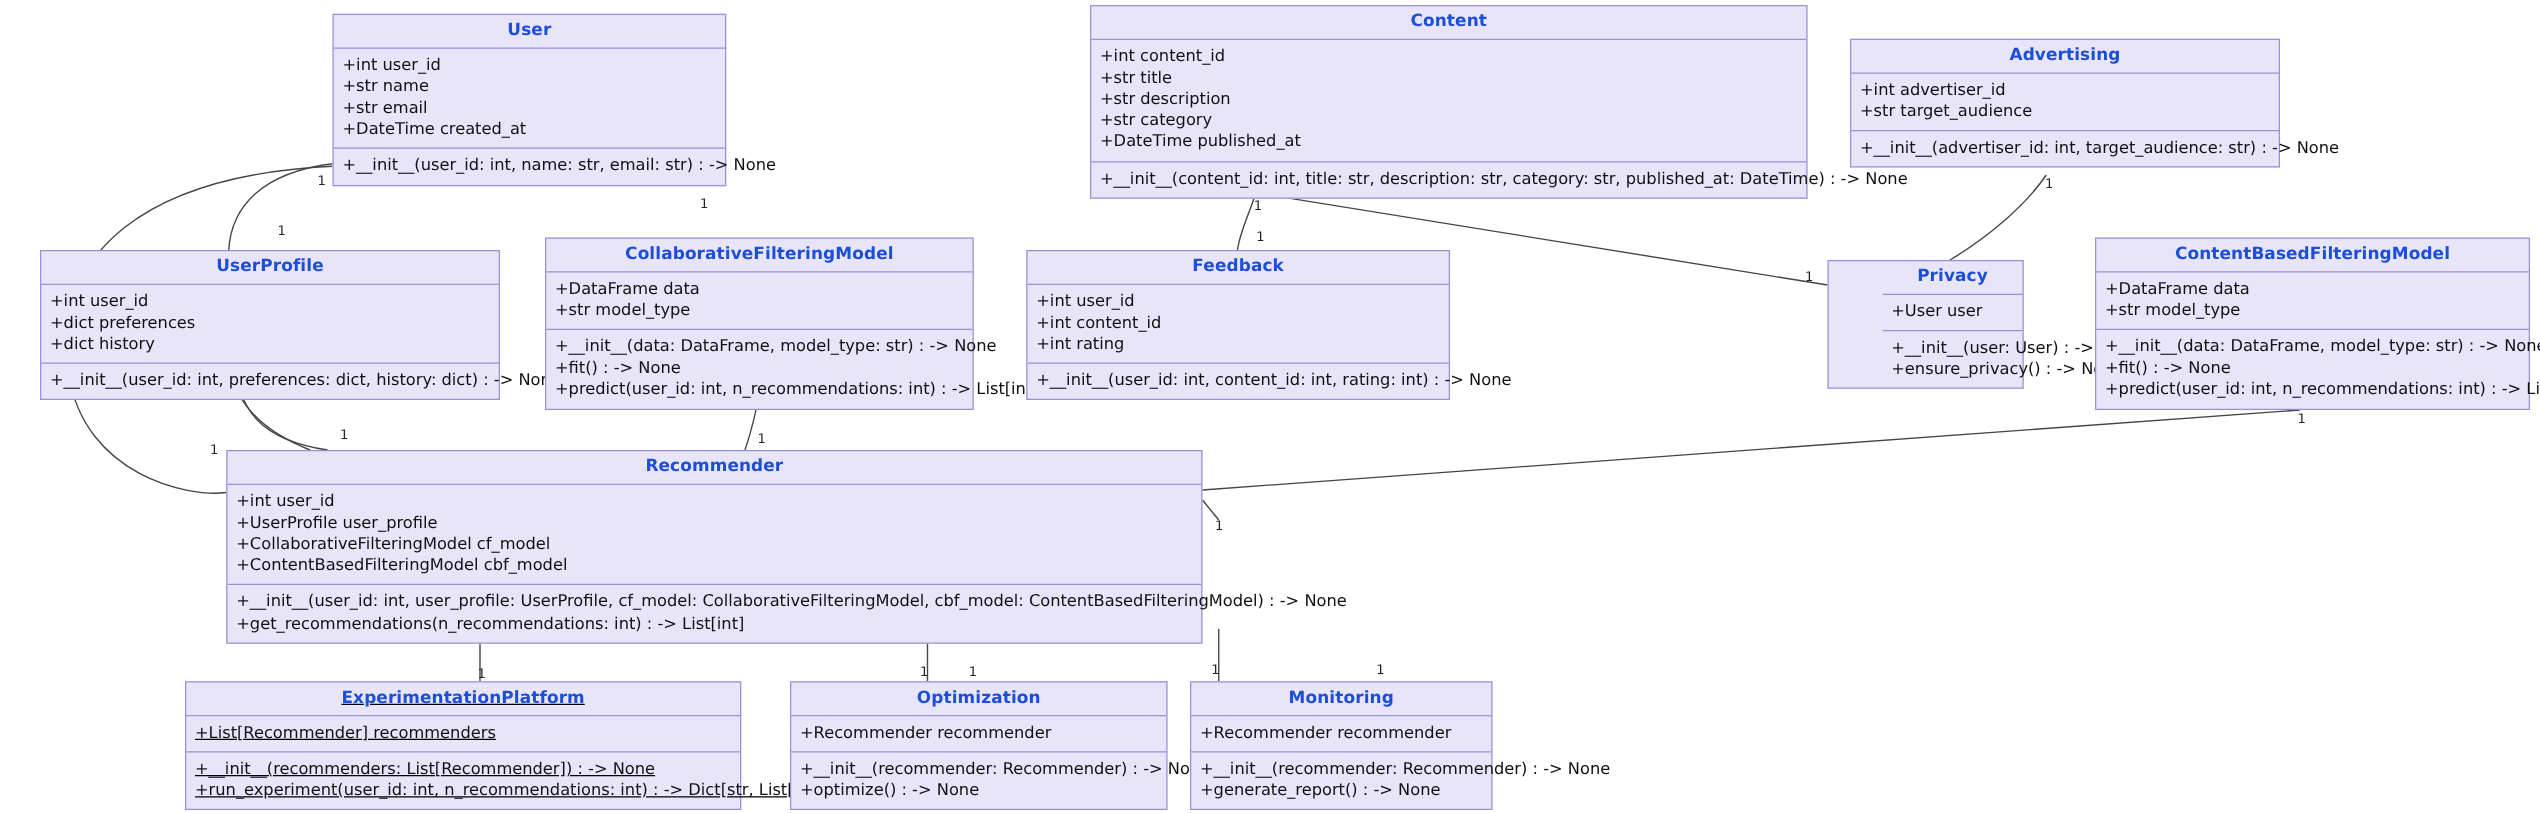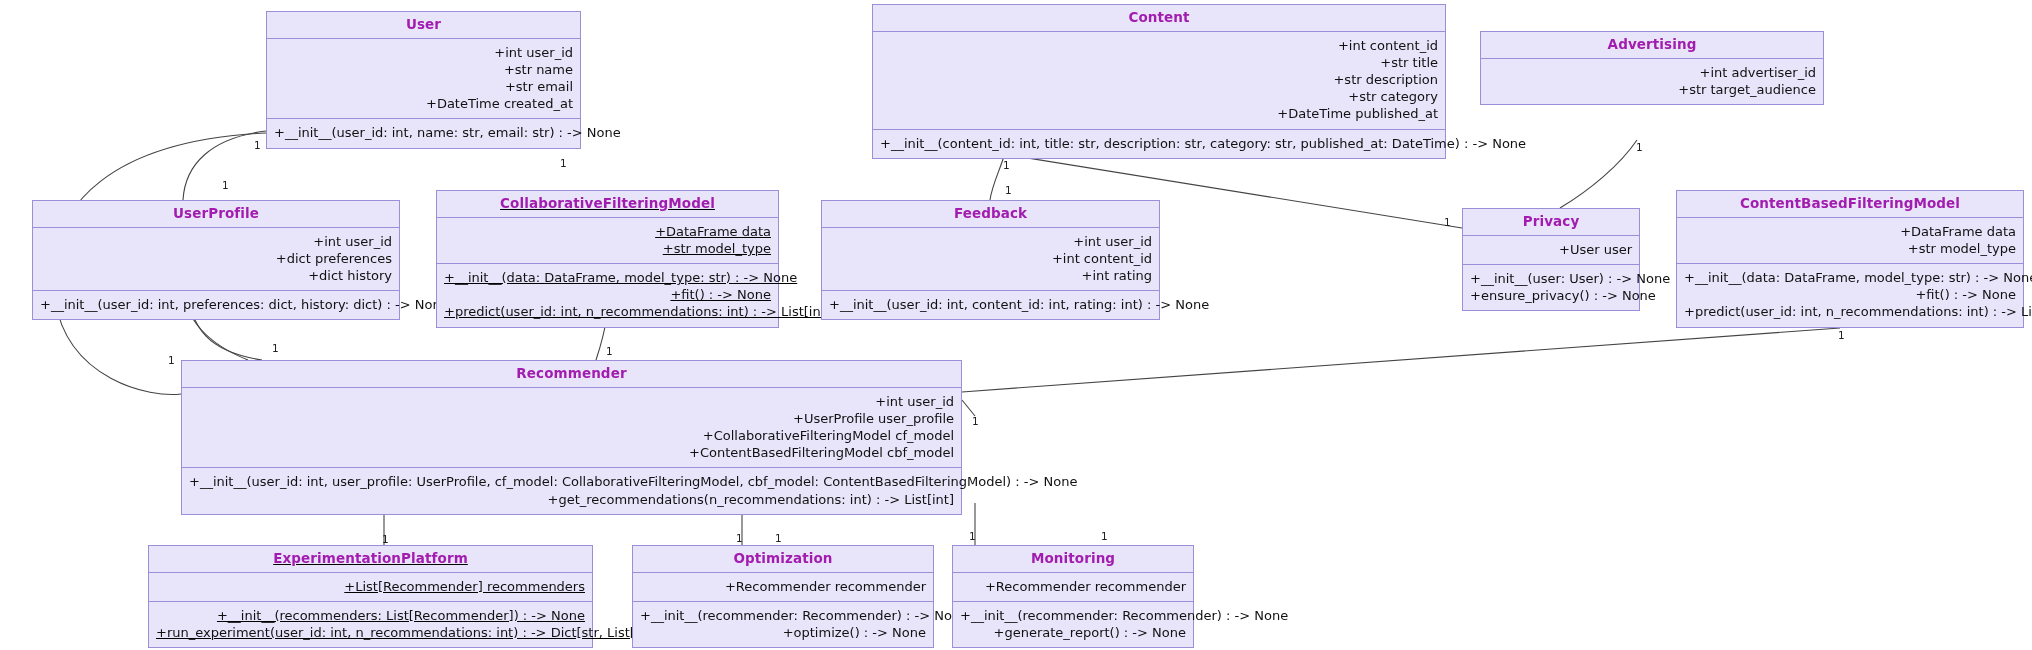--- a/index.html
+++ b/index.html
@@ -24,30 +24,29 @@
     position:absolute;
     box-sizing:border-box;
     background:#e8e5fb;
     border:1px solid #9a8fd8;
     z-index:5;
   }
   .uml-title{
     text-align:center;
     font-weight:bold;
     font-size:13.5px;
-    color:#a21caf;
+    color:#1d4ed8;
     padding:5px 6px 6px 6px;
     border-bottom:1px solid #9a8fd8;
     line-height:1.1;
     letter-spacing:0.1px;
   }
   .uml-section{
     padding:5px 7px 6px 7px;
     border-bottom:1px solid #9a8fd8;
-    text-align:right;
   }
   .uml-section:last-child{border-bottom:none;}
   .uml-row{
     font-size:13px;
     color:#111111;
     line-height:1.32;
     white-space:pre;
   }
   .mult{
     position:absolute;
@@ -117,33 +116,36 @@
       <div class="uml-section">
         <div class="uml-row">+__init__(content_id: int, title: str, description: str, category: str, published_at: DateTime) : -&gt; None</div>
       </div>
     </div>
     <div class="uml-class" style="left: 1480px; top: 31px; width: 344px;">
       <div class="uml-title">Advertising</div>
       <div class="uml-section">
         <div class="uml-row">+int advertiser_id</div>
         <div class="uml-row">+str target_audience</div>
       </div>
+      <div class="uml-section">
+        <div class="uml-row">+__init__(advertiser_id: int, target_audience: str) : -&gt; None</div>
+      </div>
     </div>
     <div class="uml-class" style="left: 32px; top: 200px; width: 368px;">
       <div class="uml-title">UserProfile</div>
       <div class="uml-section">
         <div class="uml-row">+int user_id</div>
         <div class="uml-row">+dict preferences</div>
         <div class="uml-row">+dict history</div>
       </div>
       <div class="uml-section">
         <div class="uml-row">+__init__(user_id: int, preferences: dict, history: dict) : -&gt; None</div>
       </div>
     </div>
-    <div class="uml-class" style="left: 436px; top: 190px; width: 343px; text-decoration: underline;">
+    <div class="uml-class" style="left: 436px; top: 190px; width: 343px;">
       <div class="uml-title">CollaborativeFilteringModel</div>
       <div class="uml-section">
         <div class="uml-row">+DataFrame data</div>
         <div class="uml-row">+str model_type</div>
       </div>
       <div class="uml-section">
         <div class="uml-row">+__init__(data: DataFrame, model_type: str) : -&gt; None</div>
         <div class="uml-row">+fit() : -&gt; None</div>
         <div class="uml-row">+predict(user_id: int, n_recommendations: int) : -&gt; List[int]</div>
       </div>
@@ -152,21 +154,21 @@
       <div class="uml-title">Feedback</div>
       <div class="uml-section">
         <div class="uml-row">+int user_id</div>
         <div class="uml-row">+int content_id</div>
         <div class="uml-row">+int rating</div>
       </div>
       <div class="uml-section">
         <div class="uml-row">+__init__(user_id: int, content_id: int, rating: int) : -&gt; None</div>
       </div>
     </div>
-    <div class="uml-class" style="left: 1462px; top: 208px; width: 178px;">
+    <div class="uml-class" style="left: 1462px; top: 208px; width: 157px; padding-left: 43px;">
       <div class="uml-title">Privacy</div>
       <div class="uml-section">
         <div class="uml-row">+User user</div>
       </div>
       <div class="uml-section">
         <div class="uml-row">+__init__(user: User) : -&gt; None</div>
         <div class="uml-row">+ensure_privacy() : -&gt; None</div>
       </div>
     </div>
     <div class="uml-class" style="left: 1676px; top: 190px; width: 348px;">

